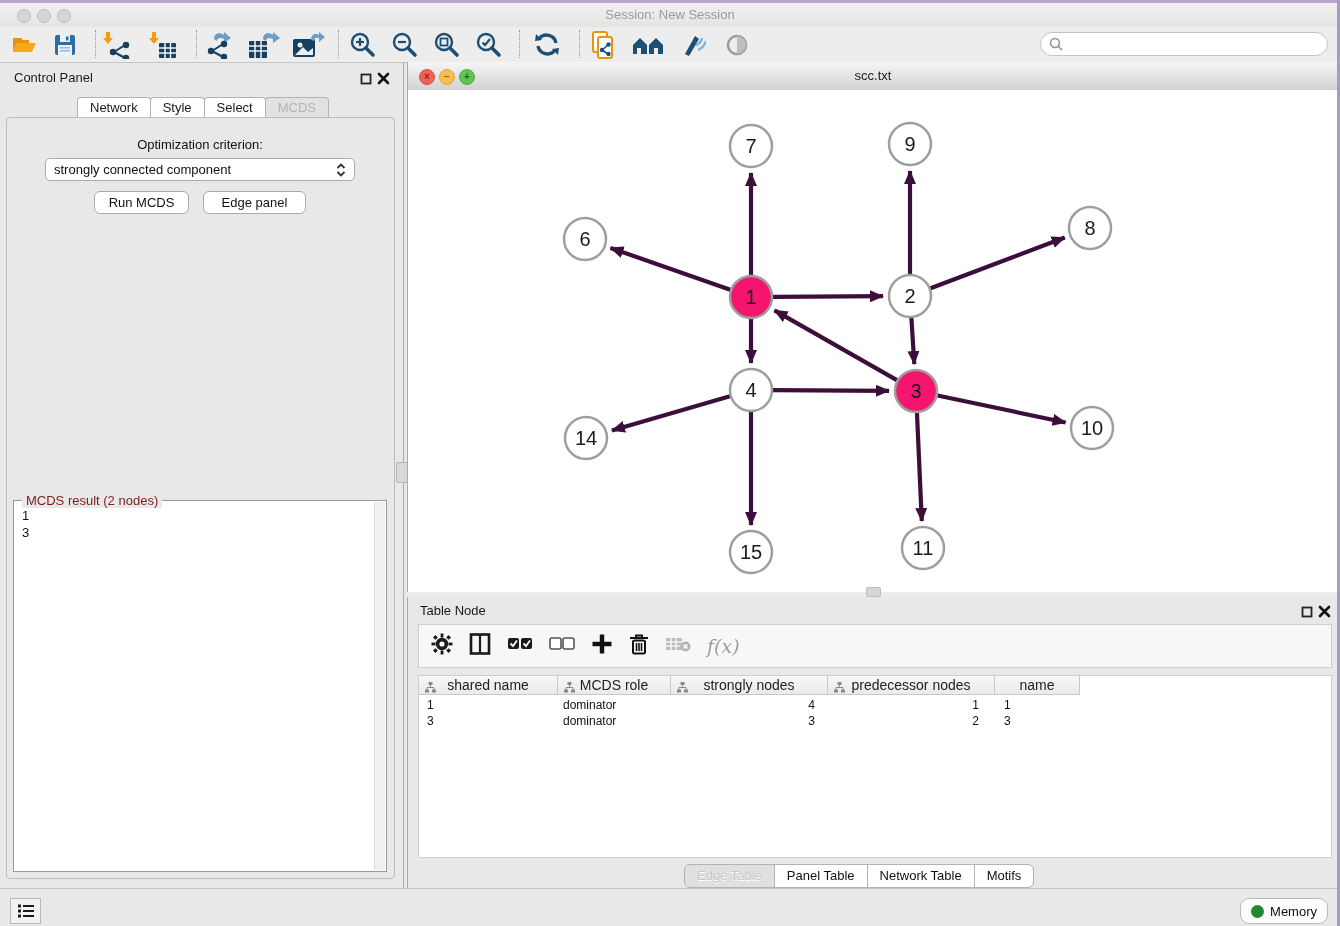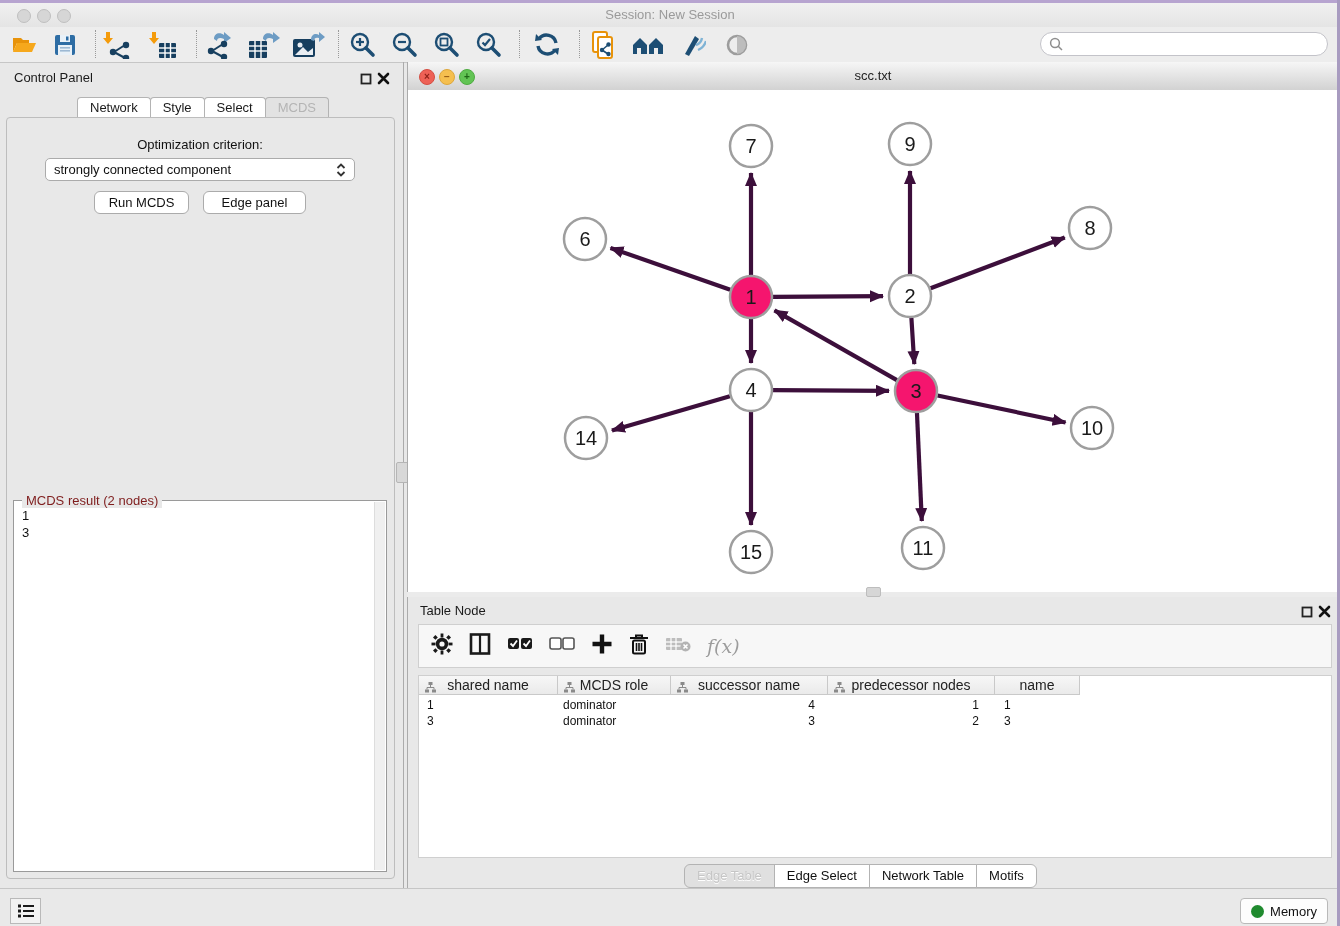--- a/index.html
+++ b/index.html
@@ -74,21 +74,21 @@
   .tp-tabs{position:absolute;left:276px;top:267px;display:flex;}
   .tp-tab{border:1px solid #b3b3b3;background:#fff;color:#111;font-size:13px;padding:3px 12px 4px;margin-right:-1px;line-height:15px;}
   .tp-tab.first{border-radius:6px 0 0 6px;}
   .tp-tab.last{border-radius:0 6px 6px 0;}
   .tp-tab.active{background:#e0e0e0;color:#c6c6c6;text-shadow:0 1px 0 #fff;}
   
   .statusbar{left:0;top:888px;width:1340px;height:38px;background:#e9e9e9;border-top:1px solid #c6c6c6;}
   .status-left-btn{position:absolute;left:10px;top:9px;width:29px;height:24px;background:#f2f2f2;
                    border:1px solid #b9b9b9;display:flex;align-items:center;justify-content:center;}
   .memory-btn{position:absolute;right:12px;top:9px;height:24px;background:#fdfdfd;border:1px solid #b9b9b9;
-              border-radius:4px;display:flex;align-items:center;gap:6px;padding:0 10px;font-size:13px;color:#111;}
+              border-radius:9px;display:flex;align-items:center;gap:6px;padding:0 10px;font-size:13px;color:#111;}
   .mem-dot{width:13px;height:13px;border-radius:50%;background:#1f8a2e;}
   .fx{font-family:"DejaVu Serif",serif;font-style:italic;color:#9c9c9c;font-size:19px;}
 </style>
 </head>
 <body>
 
 <div id="app">
 
   <div class="abs strip-top"></div>
 
@@ -467,21 +467,21 @@
         </div>
         <div class="th" style="width:157px">
           <span class="hier"><svg width="11" height="11" viewBox="0 0 11 11">
                 <g fill="#8a8a8a">
                   <rect x="3.5" y="0" width="4" height="3"></rect>
                   <rect x="0" y="7.5" width="4" height="3"></rect>
                   <rect x="7" y="7.5" width="4" height="3"></rect>
                 </g>
                 <path d="M5.5 3 V5.5 M2 7.5 V5.5 H9 V7.5" fill="none" stroke="#8a8a8a" stroke-width="1"></path>
               </svg></span>
-          <span>successor name</span>
+          <span>strongly nodes</span>
         </div>
         <div class="th" style="width:167px">
           <span class="hier"><svg width="11" height="11" viewBox="0 0 11 11">
                 <g fill="#8a8a8a">
                   <rect x="3.5" y="0" width="4" height="3"></rect>
                   <rect x="0" y="7.5" width="4" height="3"></rect>
                   <rect x="7" y="7.5" width="4" height="3"></rect>
                 </g>
                 <path d="M5.5 3 V5.5 M2 7.5 V5.5 H9 V7.5" fill="none" stroke="#8a8a8a" stroke-width="1"></path>
               </svg></span>
@@ -502,21 +502,21 @@
         <div class="td" style="width:139px;padding-left:8px">3</div>
         <div class="td" style="width:113px;padding-left:5px">dominator</div>
         <div class="td" style="width:157px;text-align:right;padding-right:13px">3</div>
         <div class="td" style="width:167px;text-align:right;padding-right:16px">2</div>
         <div class="td" style="width:85px;padding-left:9px">3</div>
       </div>
     </div>
 
     <div class="tp-tabs">
       <div class="tp-tab first active">Edge Table</div>
-      <div class="tp-tab">Edge Select</div>
+      <div class="tp-tab">Panel Table</div>
       <div class="tp-tab">Network Table</div>
       <div class="tp-tab last">Motifs</div>
     </div>
   </div>
 
   <div class="abs statusbar">
     <div class="status-left-btn">
       <svg width="18" height="16" viewBox="0 0 18 16">
           <g fill="#1a1a1a">
             <rect x="1" y="1.5" width="3" height="3"></rect>

